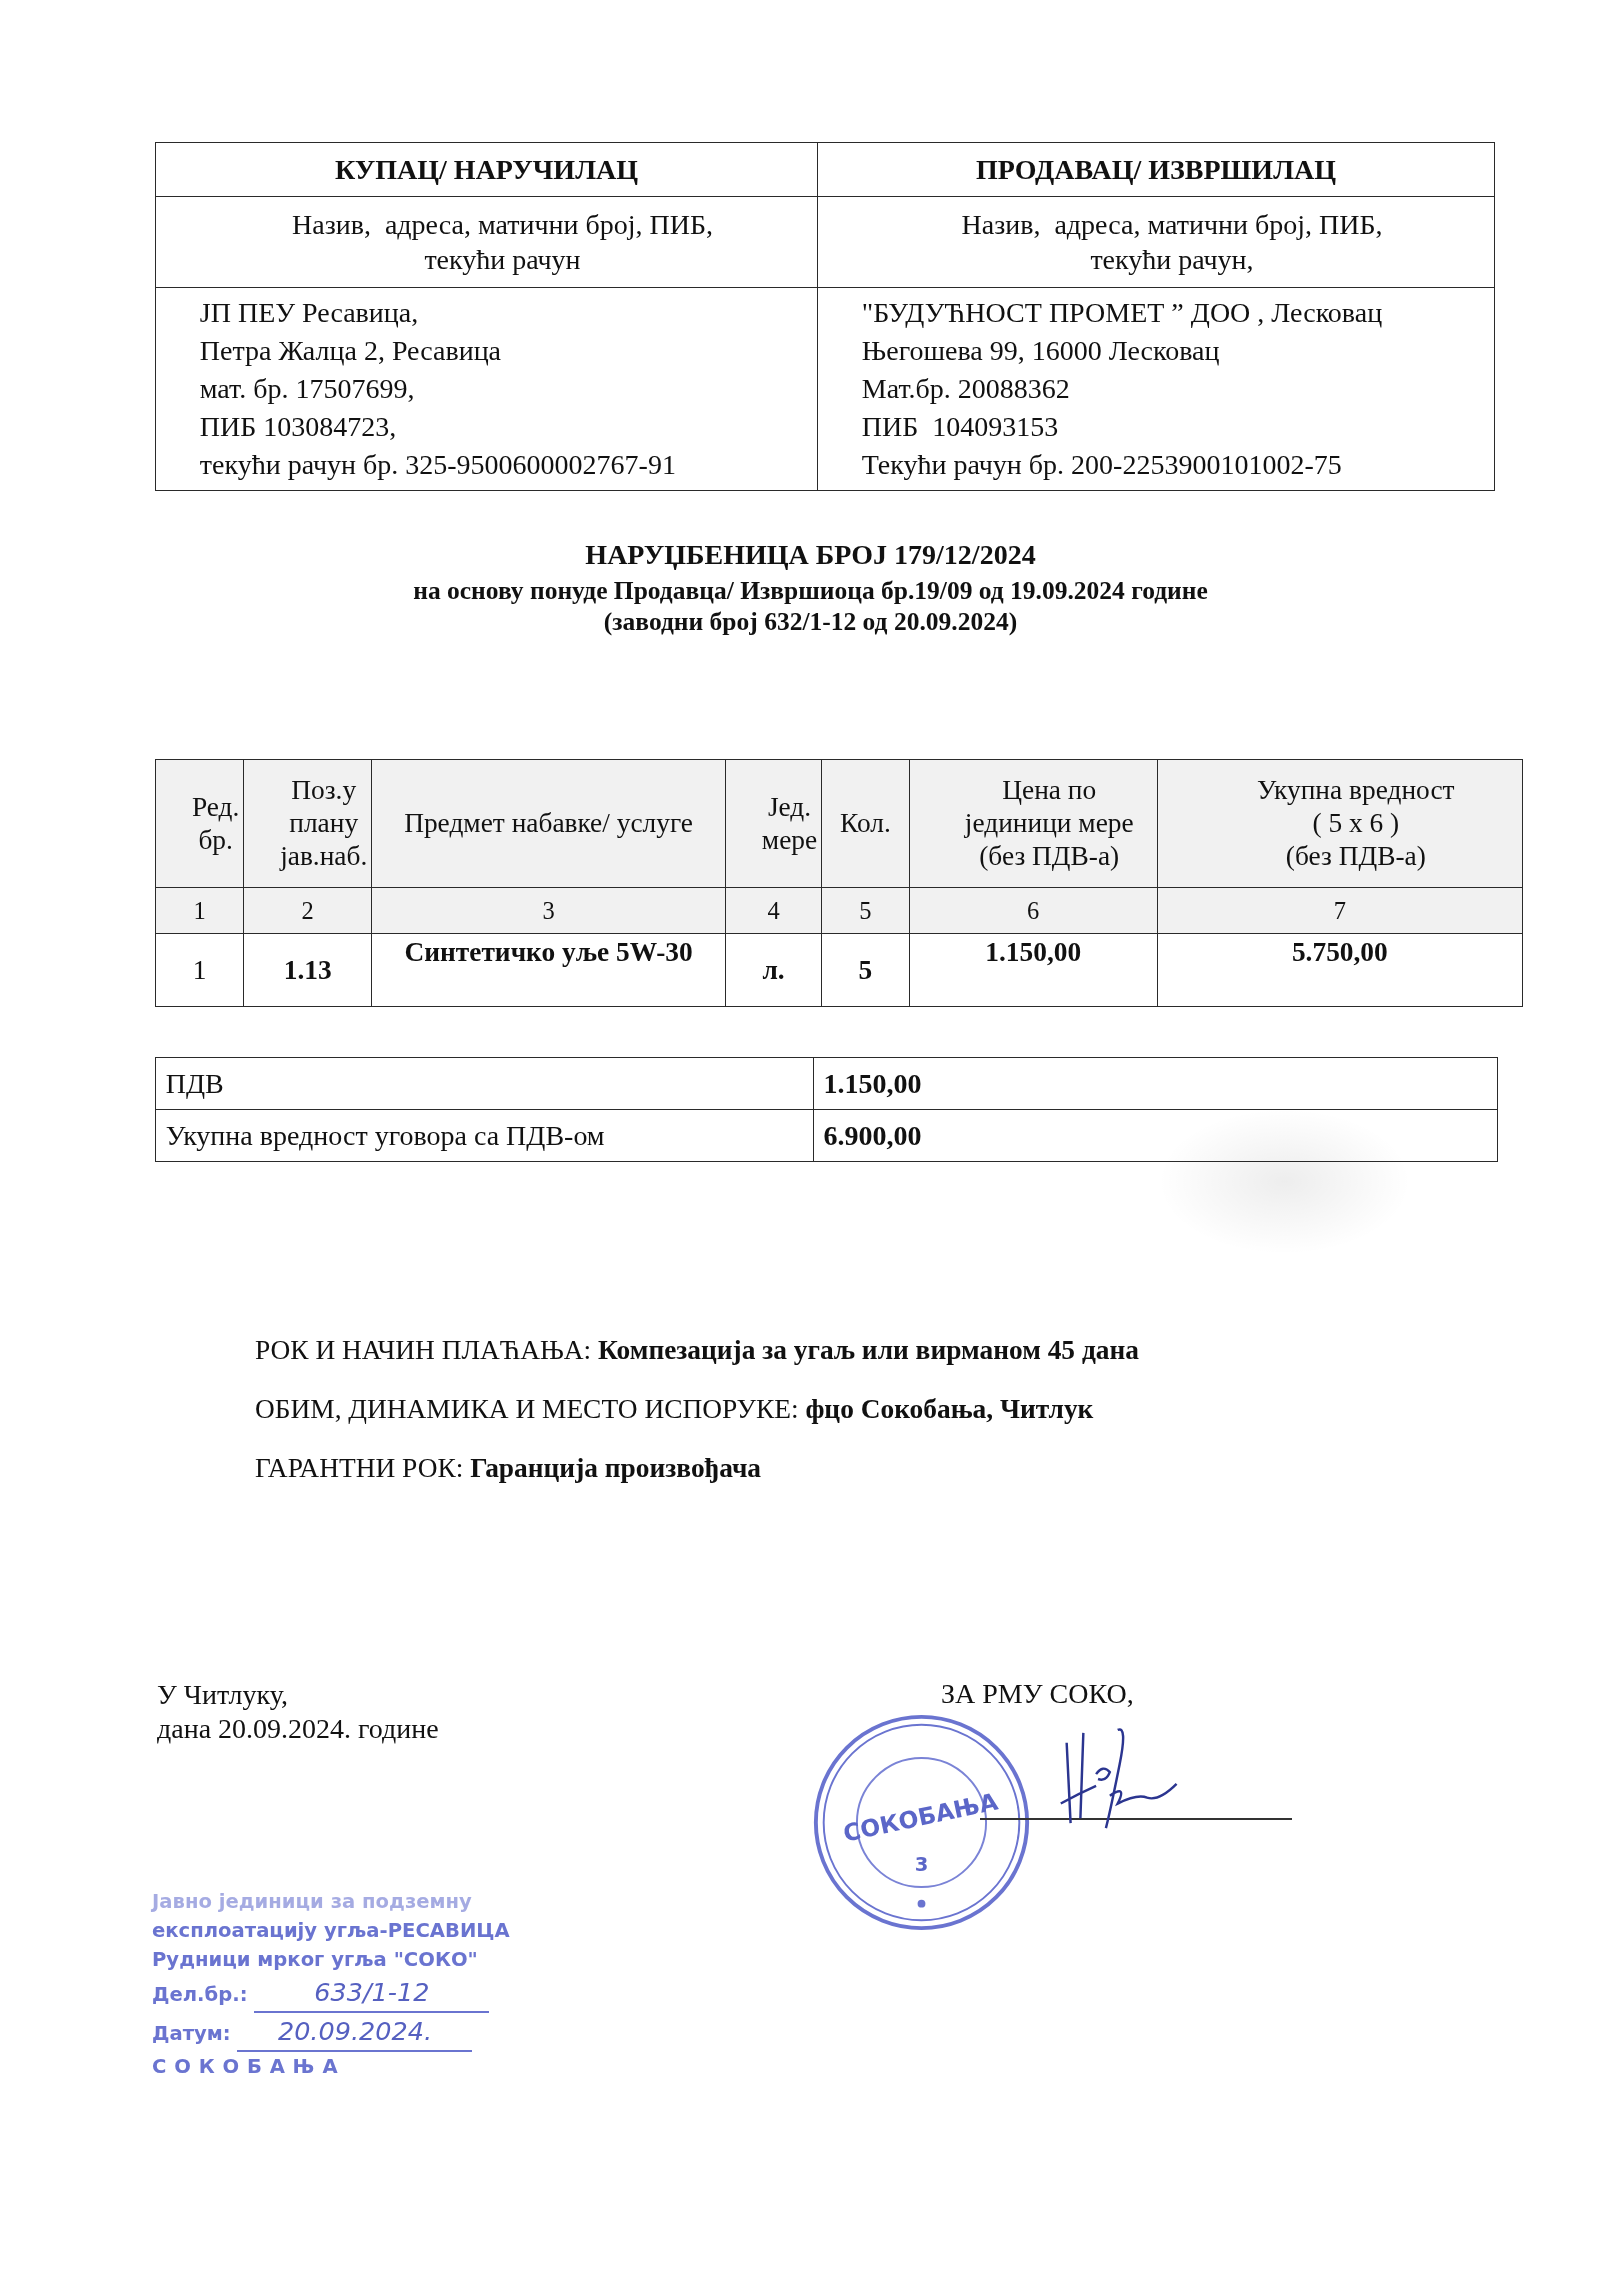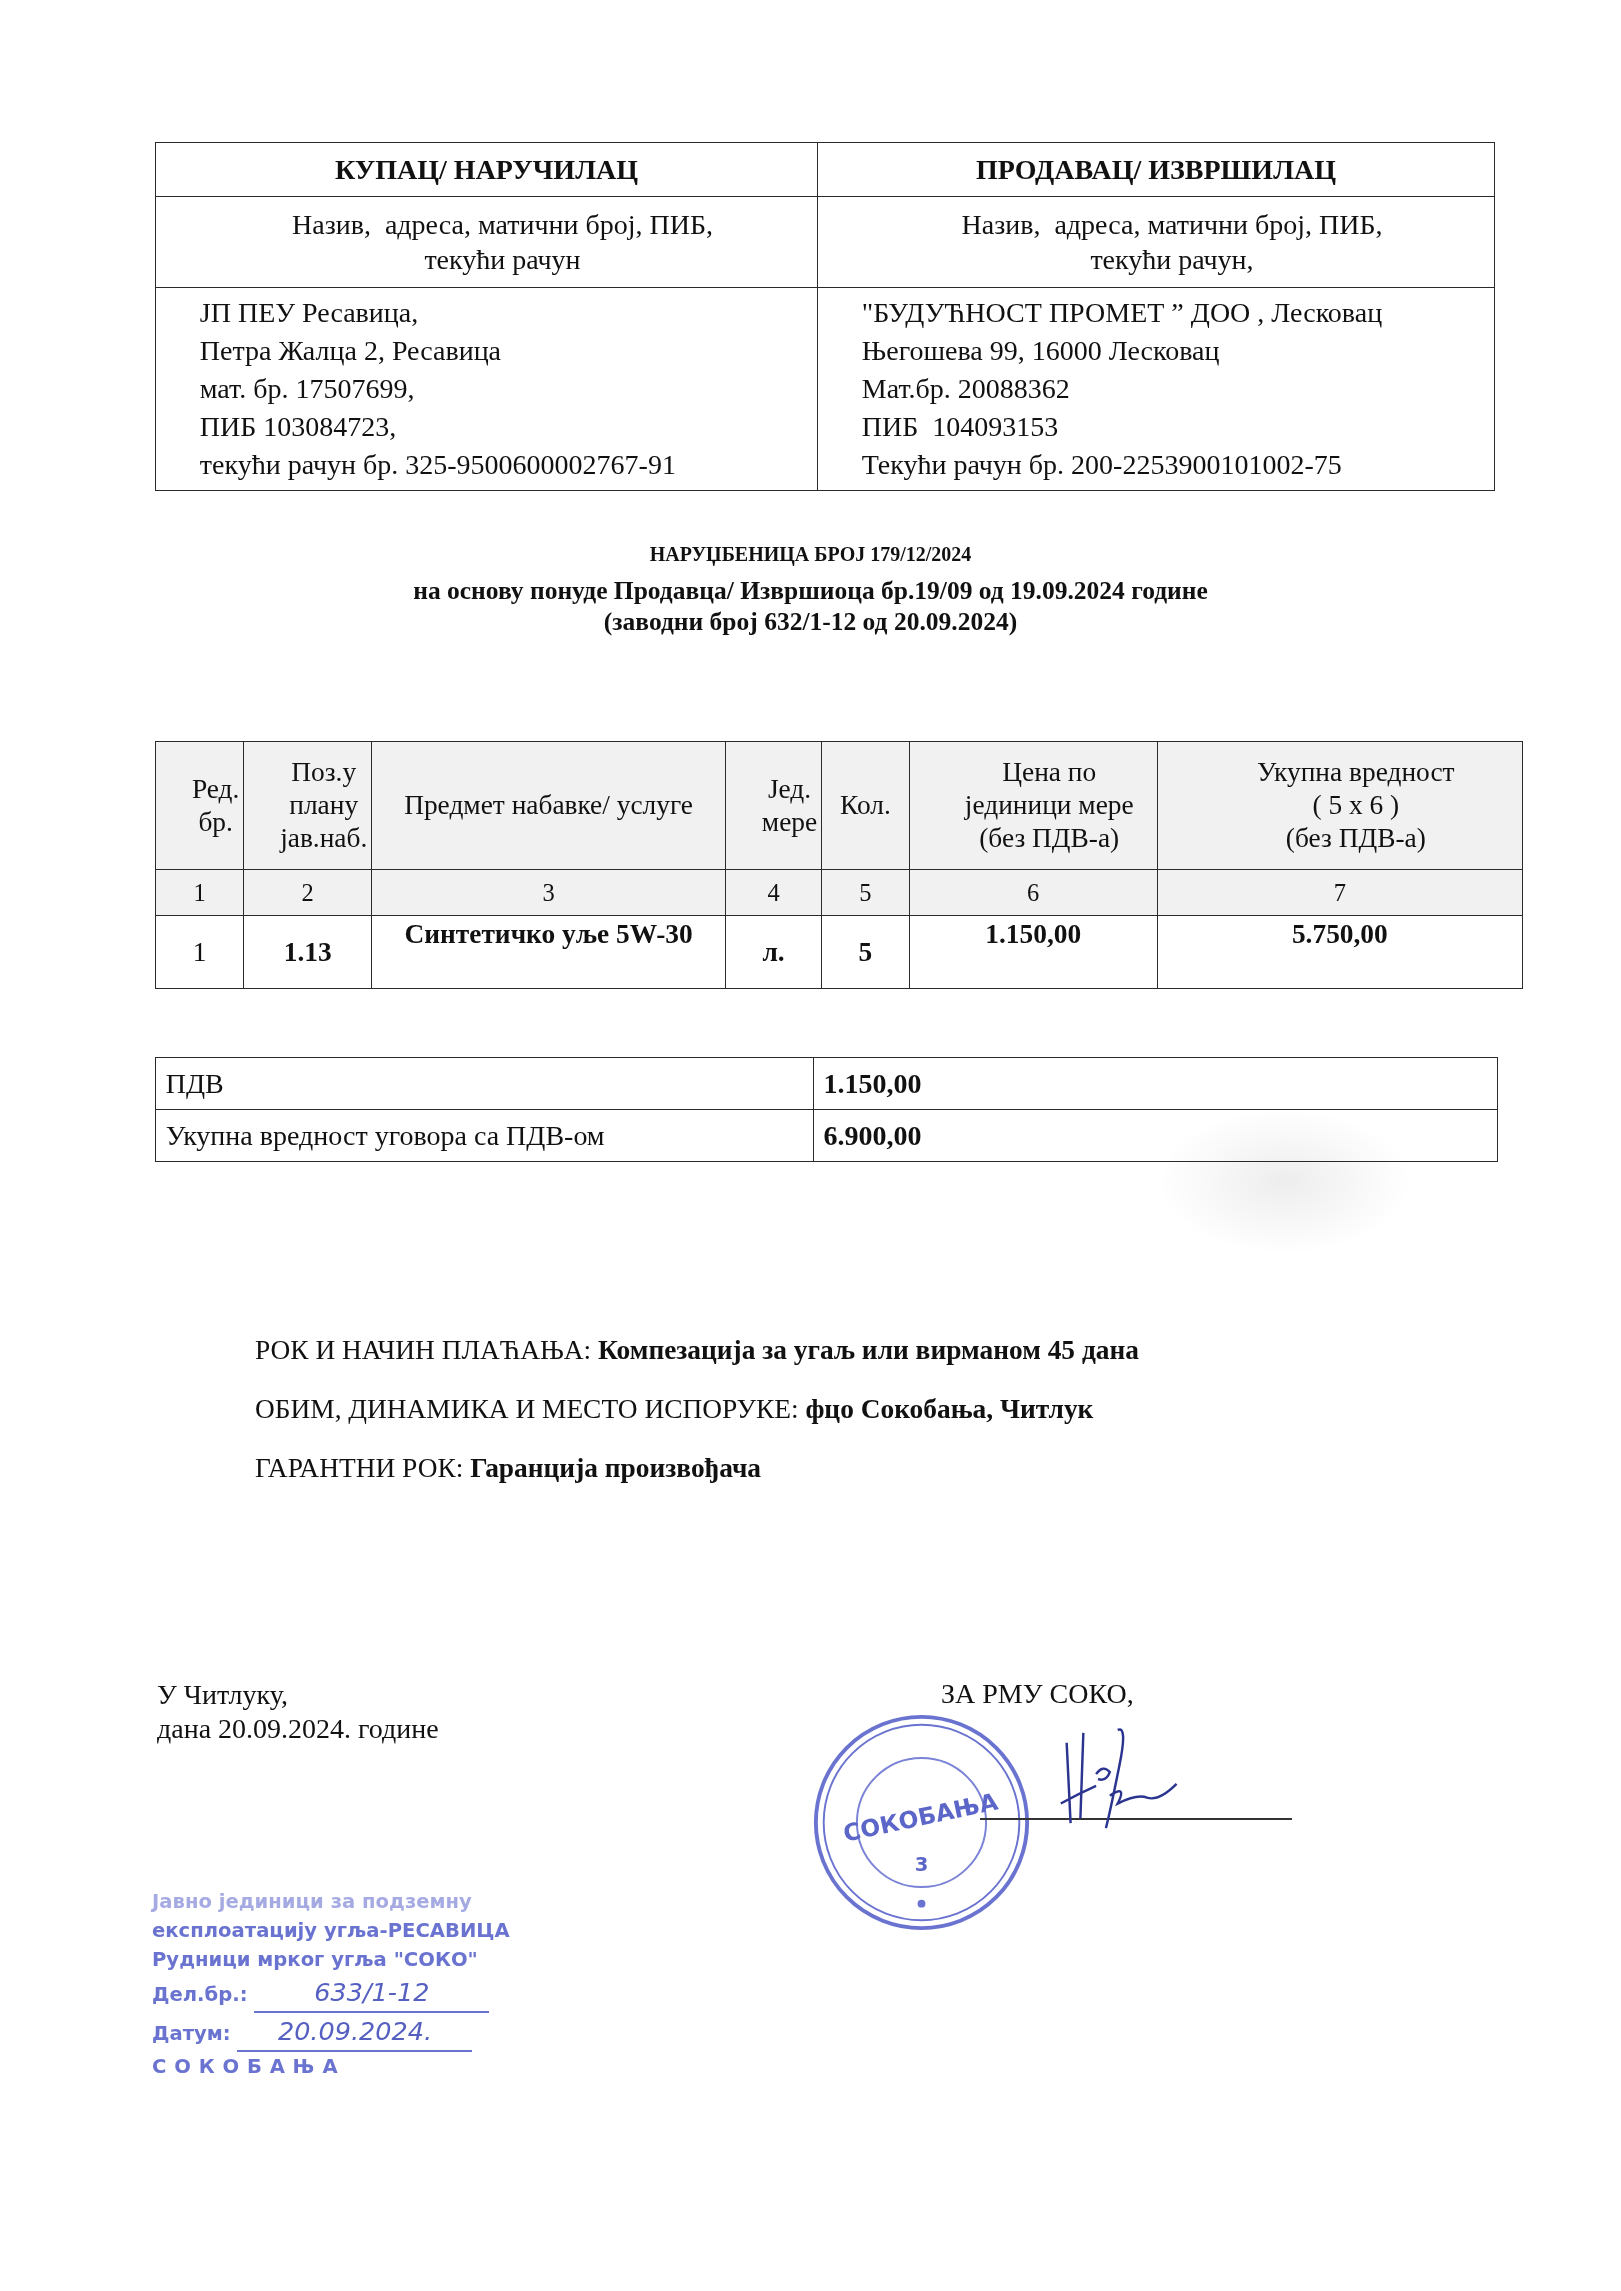--- a/index.html
+++ b/index.html
@@ -12,25 +12,25 @@
   
   #parties { left:155px; top:142px; width:1340px; }
   #parties th { font-weight:bold; font-size:28px; height:51px; text-align:center; }
   #parties td.sub { font-size:28px; text-align:center; line-height:35px; height:88px; }
   #parties td.info { font-size:28px; line-height:38px; padding:5.9px 9.8px 3.9px 11.8px; vertical-align:top; height:192px; }
   #parties .c1 { width:659px; }
   .line { display:block; white-space:pre;padding-left:32px; }
 
   
   #title-block { left:0; top:534px; width:1621px; text-align:center; font-weight:bold; }
-  #title-main { font-size:20px; line-height:41px; }
+  #title-main { font-size:28px; line-height:41px; }
   #title-sub { font-size:25.5px; line-height:31px; }
 
   
-  #items { left:155px; top:741px; width:1368px; font-size:27.4px; }
+  #items { left:155px; top:759px; width:1368px; font-size:27.4px; }
   #items td { text-align:center; padding:0 3.9px; }
   #items tr.head td { background:#f1f1f1; height:127px; line-height:33px; }
   #items tr.nums td { background:#f1f1f1; height:45px; font-size:24.5px; }
   #items tr.row td { height:69px; font-weight:bold; }
   #items tr.row td.plain { font-weight:normal; }
   #items tr.row td.top { vertical-align:top; padding-top:3px; }
 
   
   #totals { left:155px; top:1057px; width:1343px; font-size:28px; }
   #totals td { height:51px; padding:0 9.8px; }

